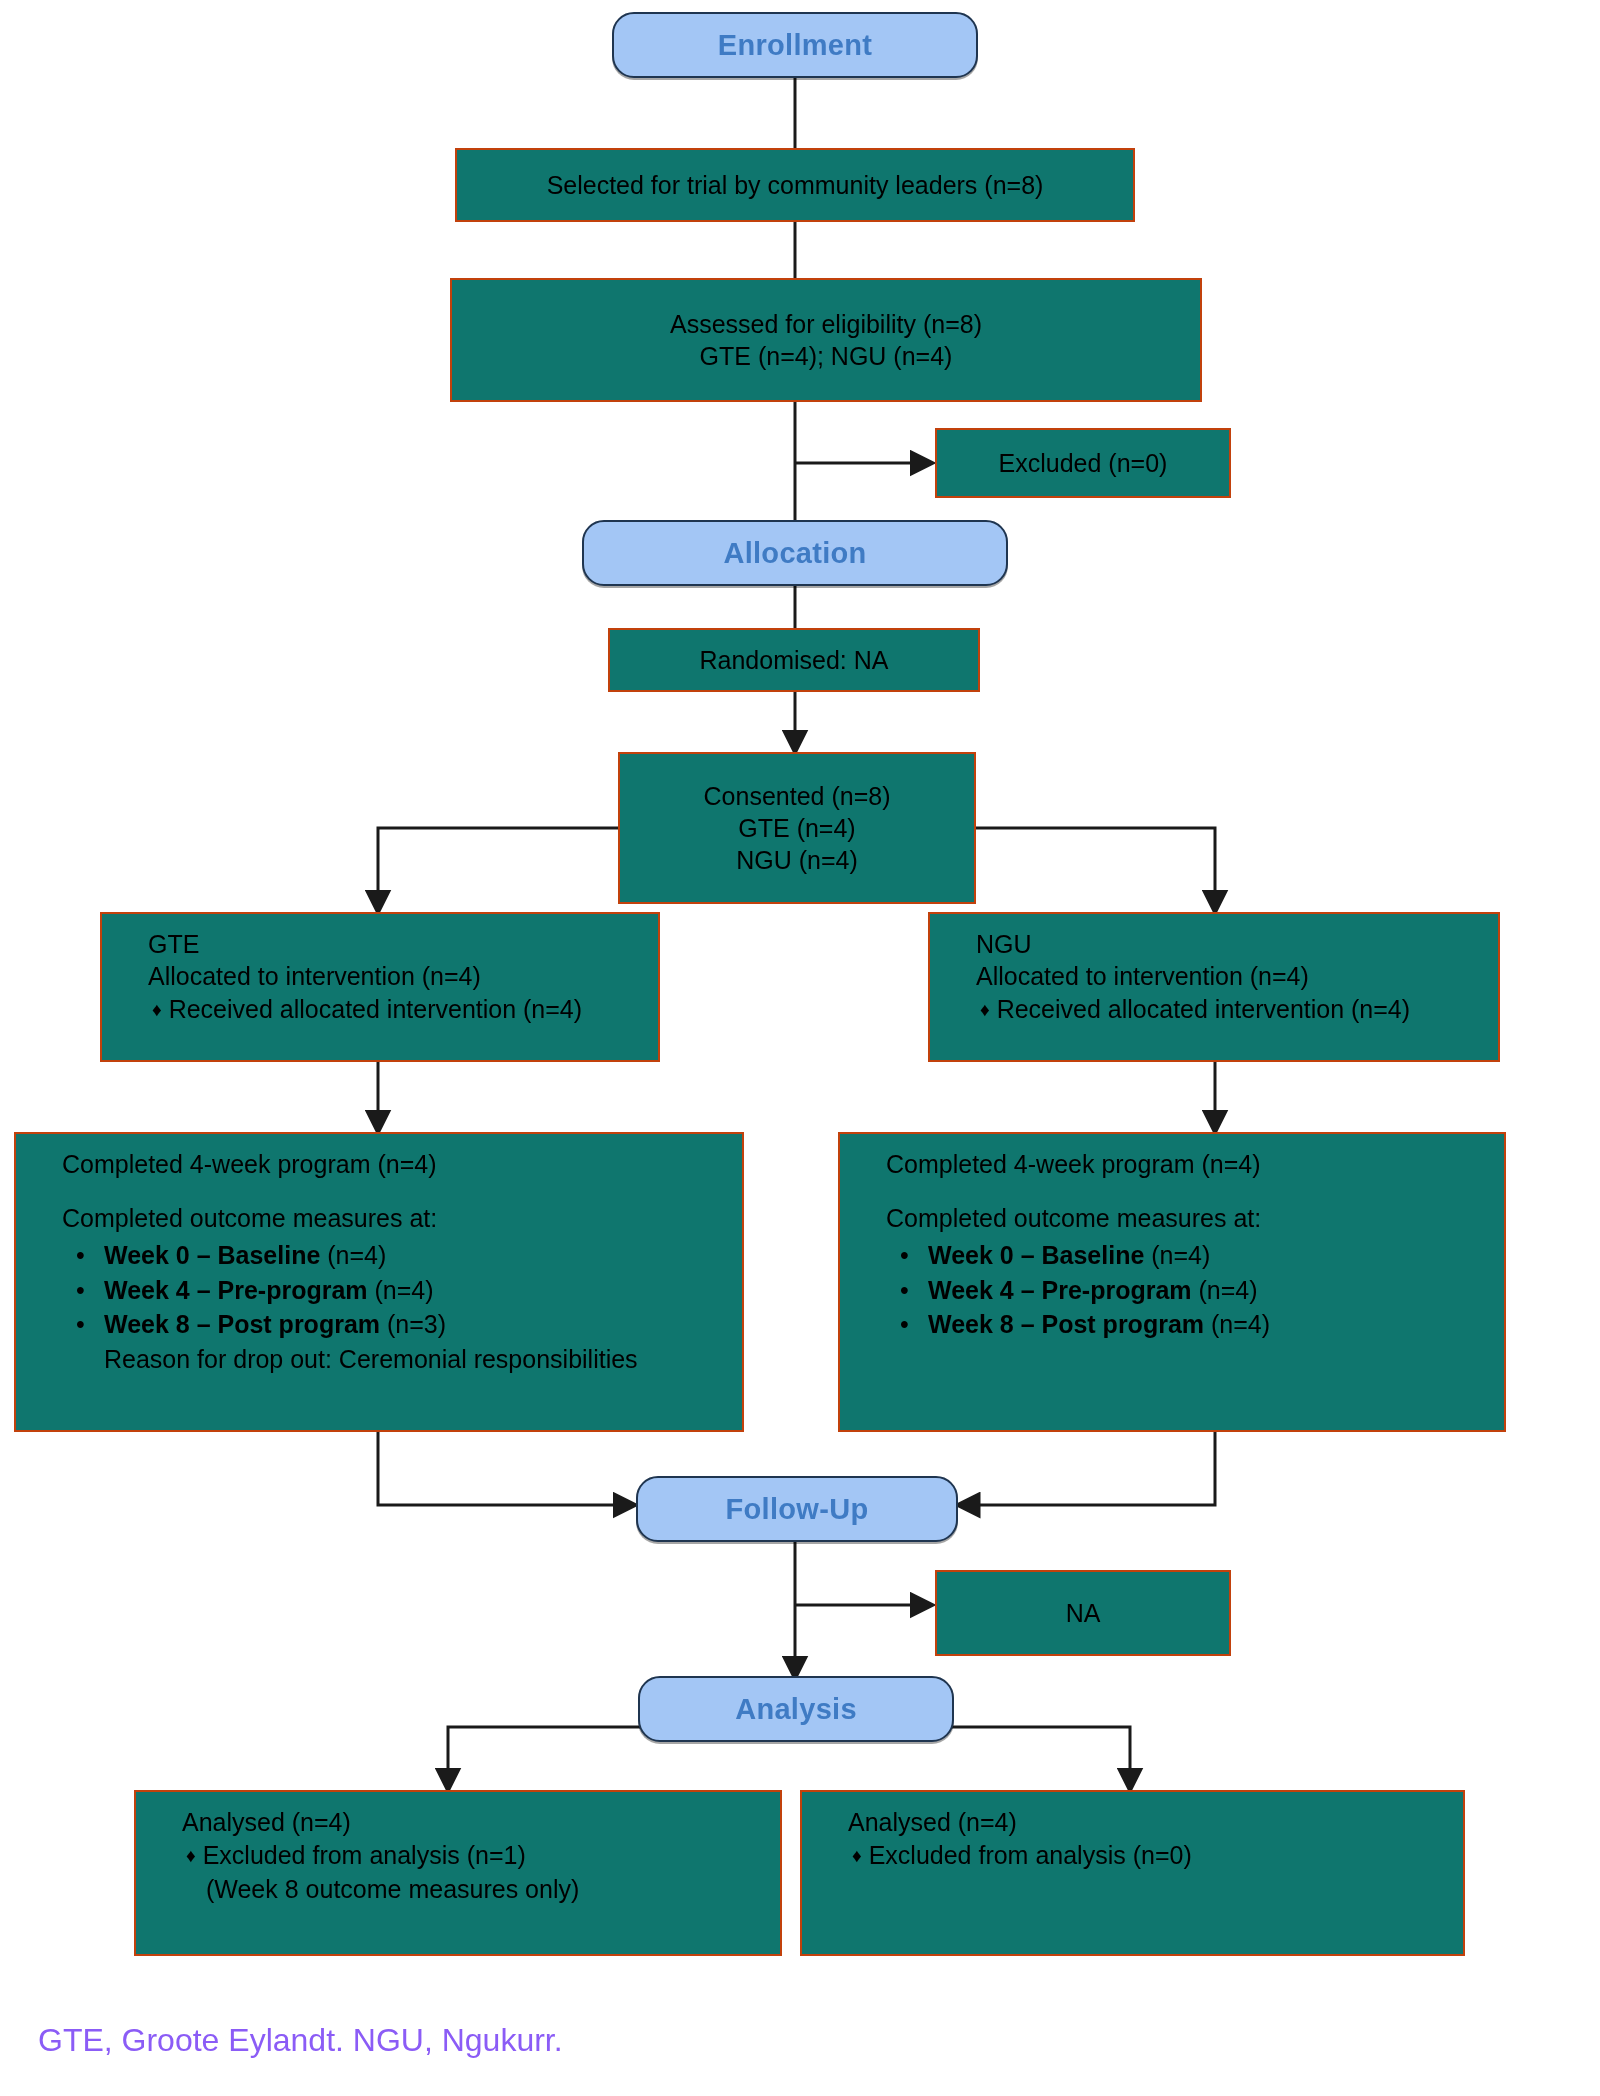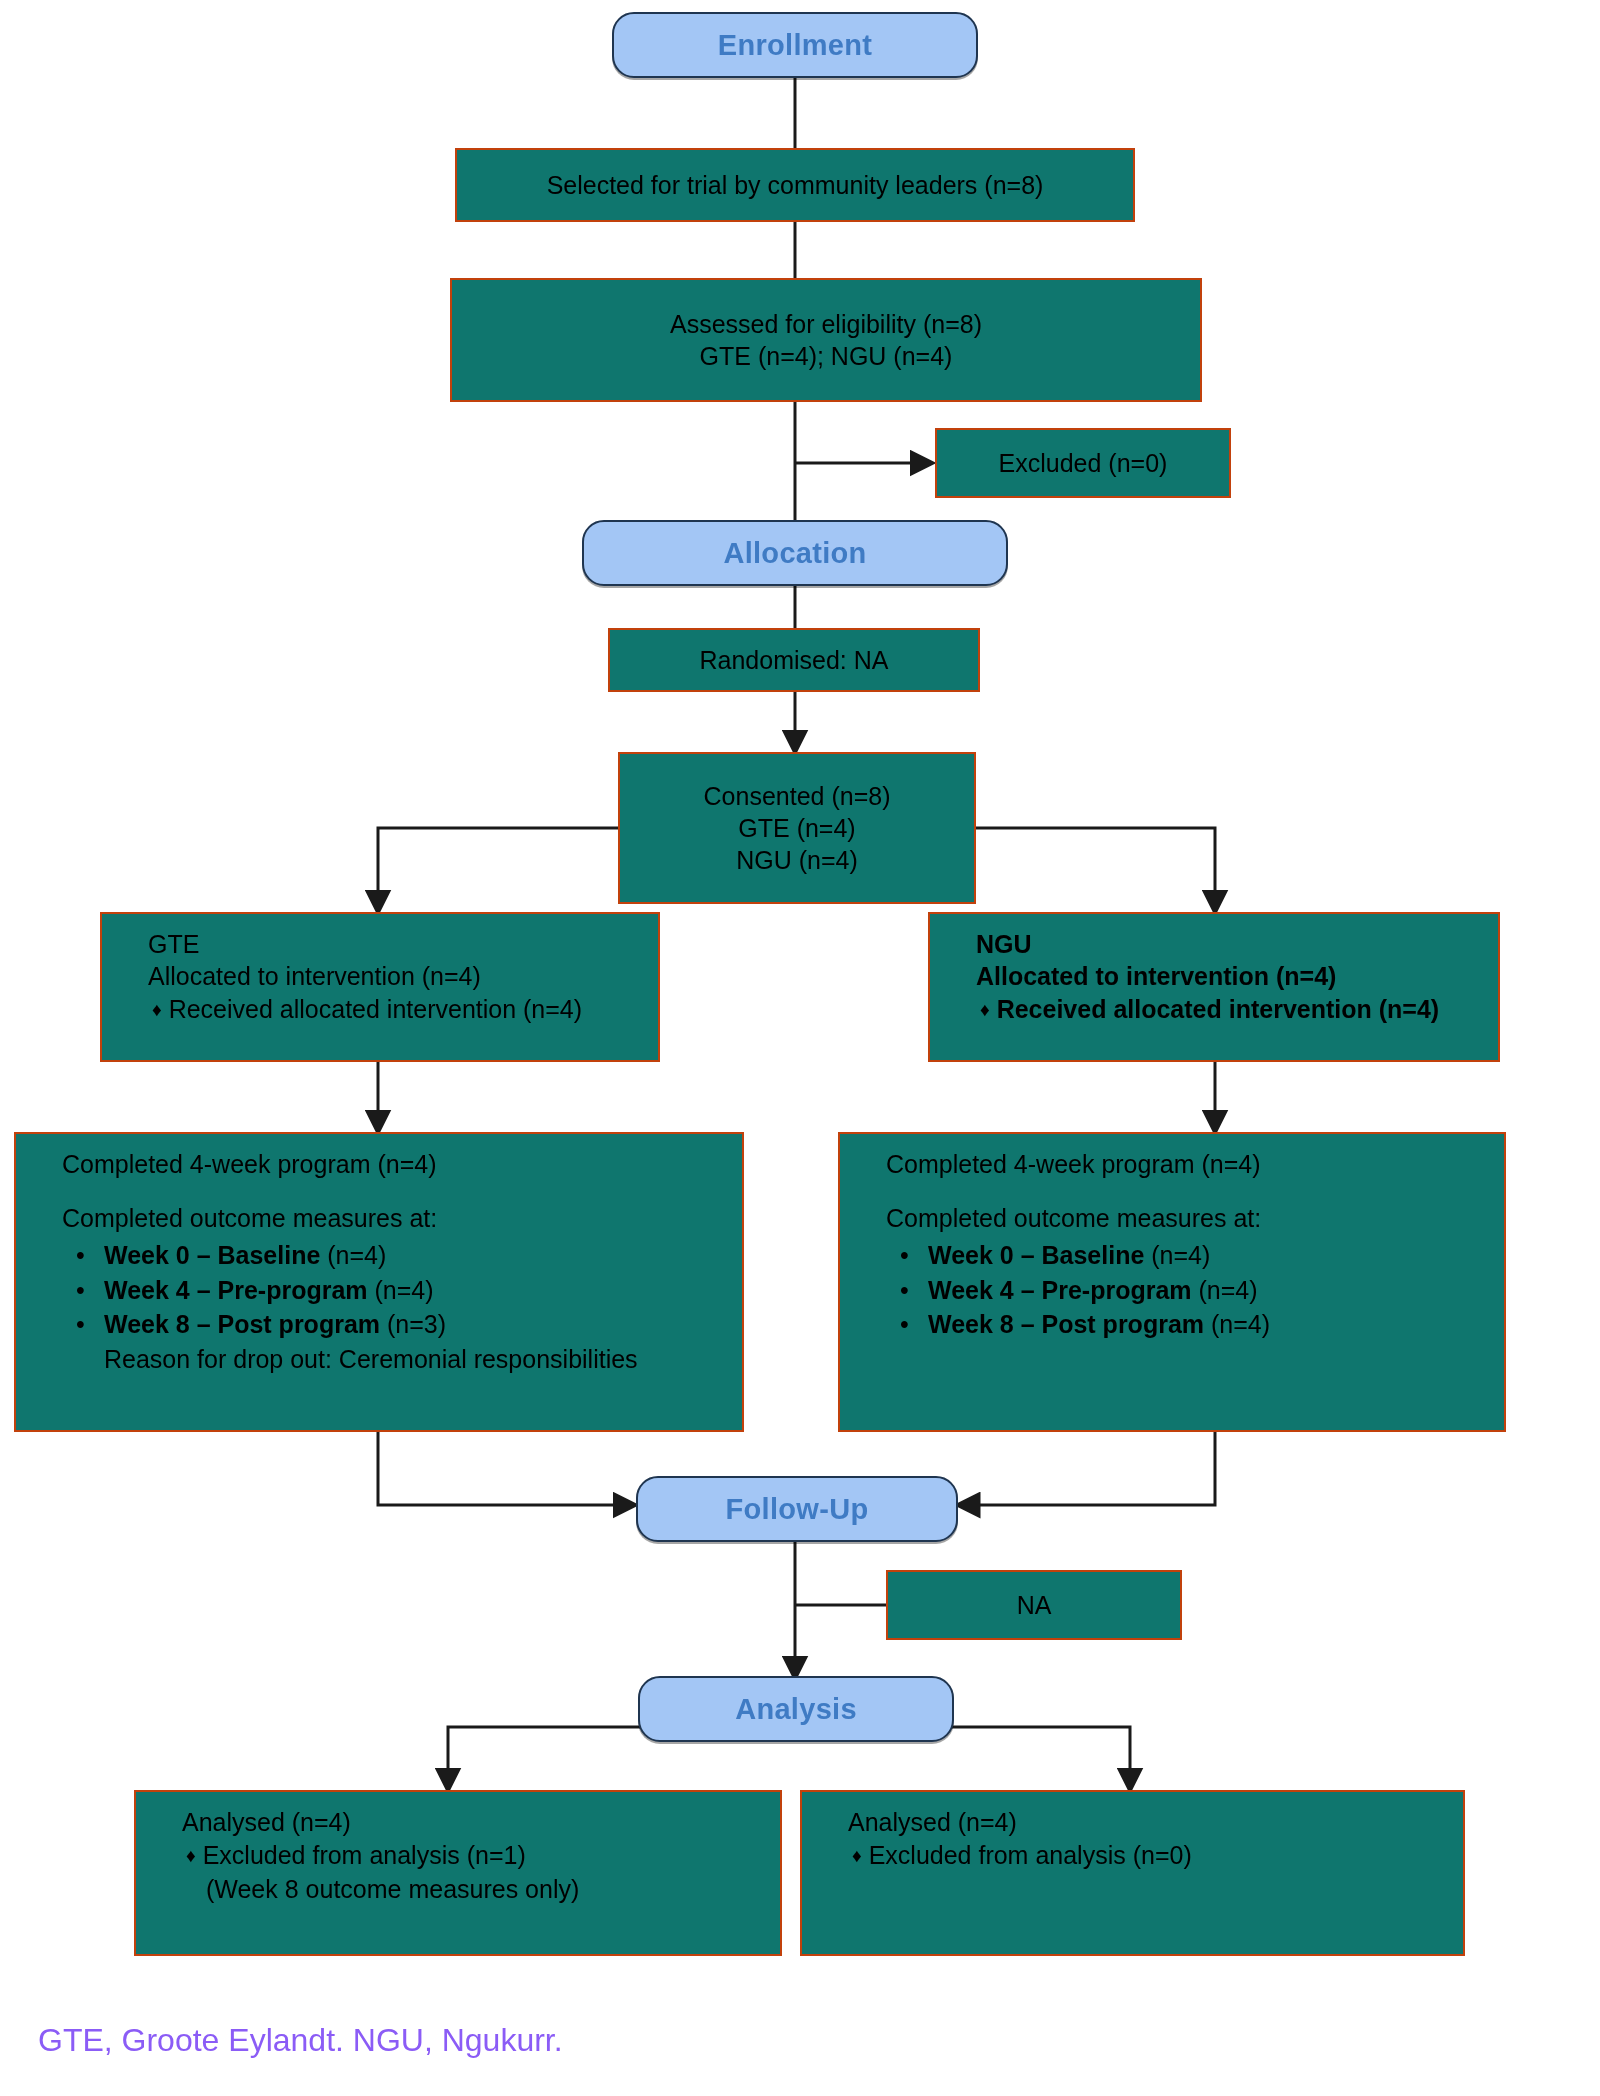--- a/index.html
+++ b/index.html
@@ -123,21 +123,21 @@
     <div class="nodetext pad">
       <div>GTE</div>
       <div>Allocated to intervention (n=4)</div>
       <div class="diamond-line">
         <span class="dia">♦</span>
         <span>Received allocated intervention (n=4)</span>
       </div>
     </div>
   </div>
 
-  <div class="node left" style="left:928px;top:912px;width:572px;height:150px;font-weight:bold;">
+  <div class="node left" style="left:928px;top:912px;width:572px;height:150px;">
     <div class="nodetext pad">
       <div>NGU</div>
       <div>Allocated to intervention (n=4)</div>
       <div class="diamond-line">
         <span class="dia">♦</span>
         <span>Received allocated intervention (n=4)</span>
       </div>
     </div>
   </div>
 
@@ -180,21 +180,21 @@
         </li>
         <li>
           <span class="dot">•</span>
           <b>Week 8 – Post program</b><span> (n=4)</span>
         </li>
       </ul>
       <div class="sub"></div>
     </div>
   </div>
 
-  <div class="node center" style="left:886px;top:1570px;width:296px;height:70px;">
+  <div class="node center" style="left:935px;top:1570px;width:296px;height:86px;">
     <div class="nodetext">NA</div>
   </div>
 
   <div class="node left" style="left:134px;top:1790px;width:648px;height:166px;">
     <div class="nodetext pad">
       <div>Analysed (n=4)</div>
       <div class="diamond-line">
         <span class="dia">♦</span>
         <span>Excluded from analysis (n=1)</span>
       </div>

